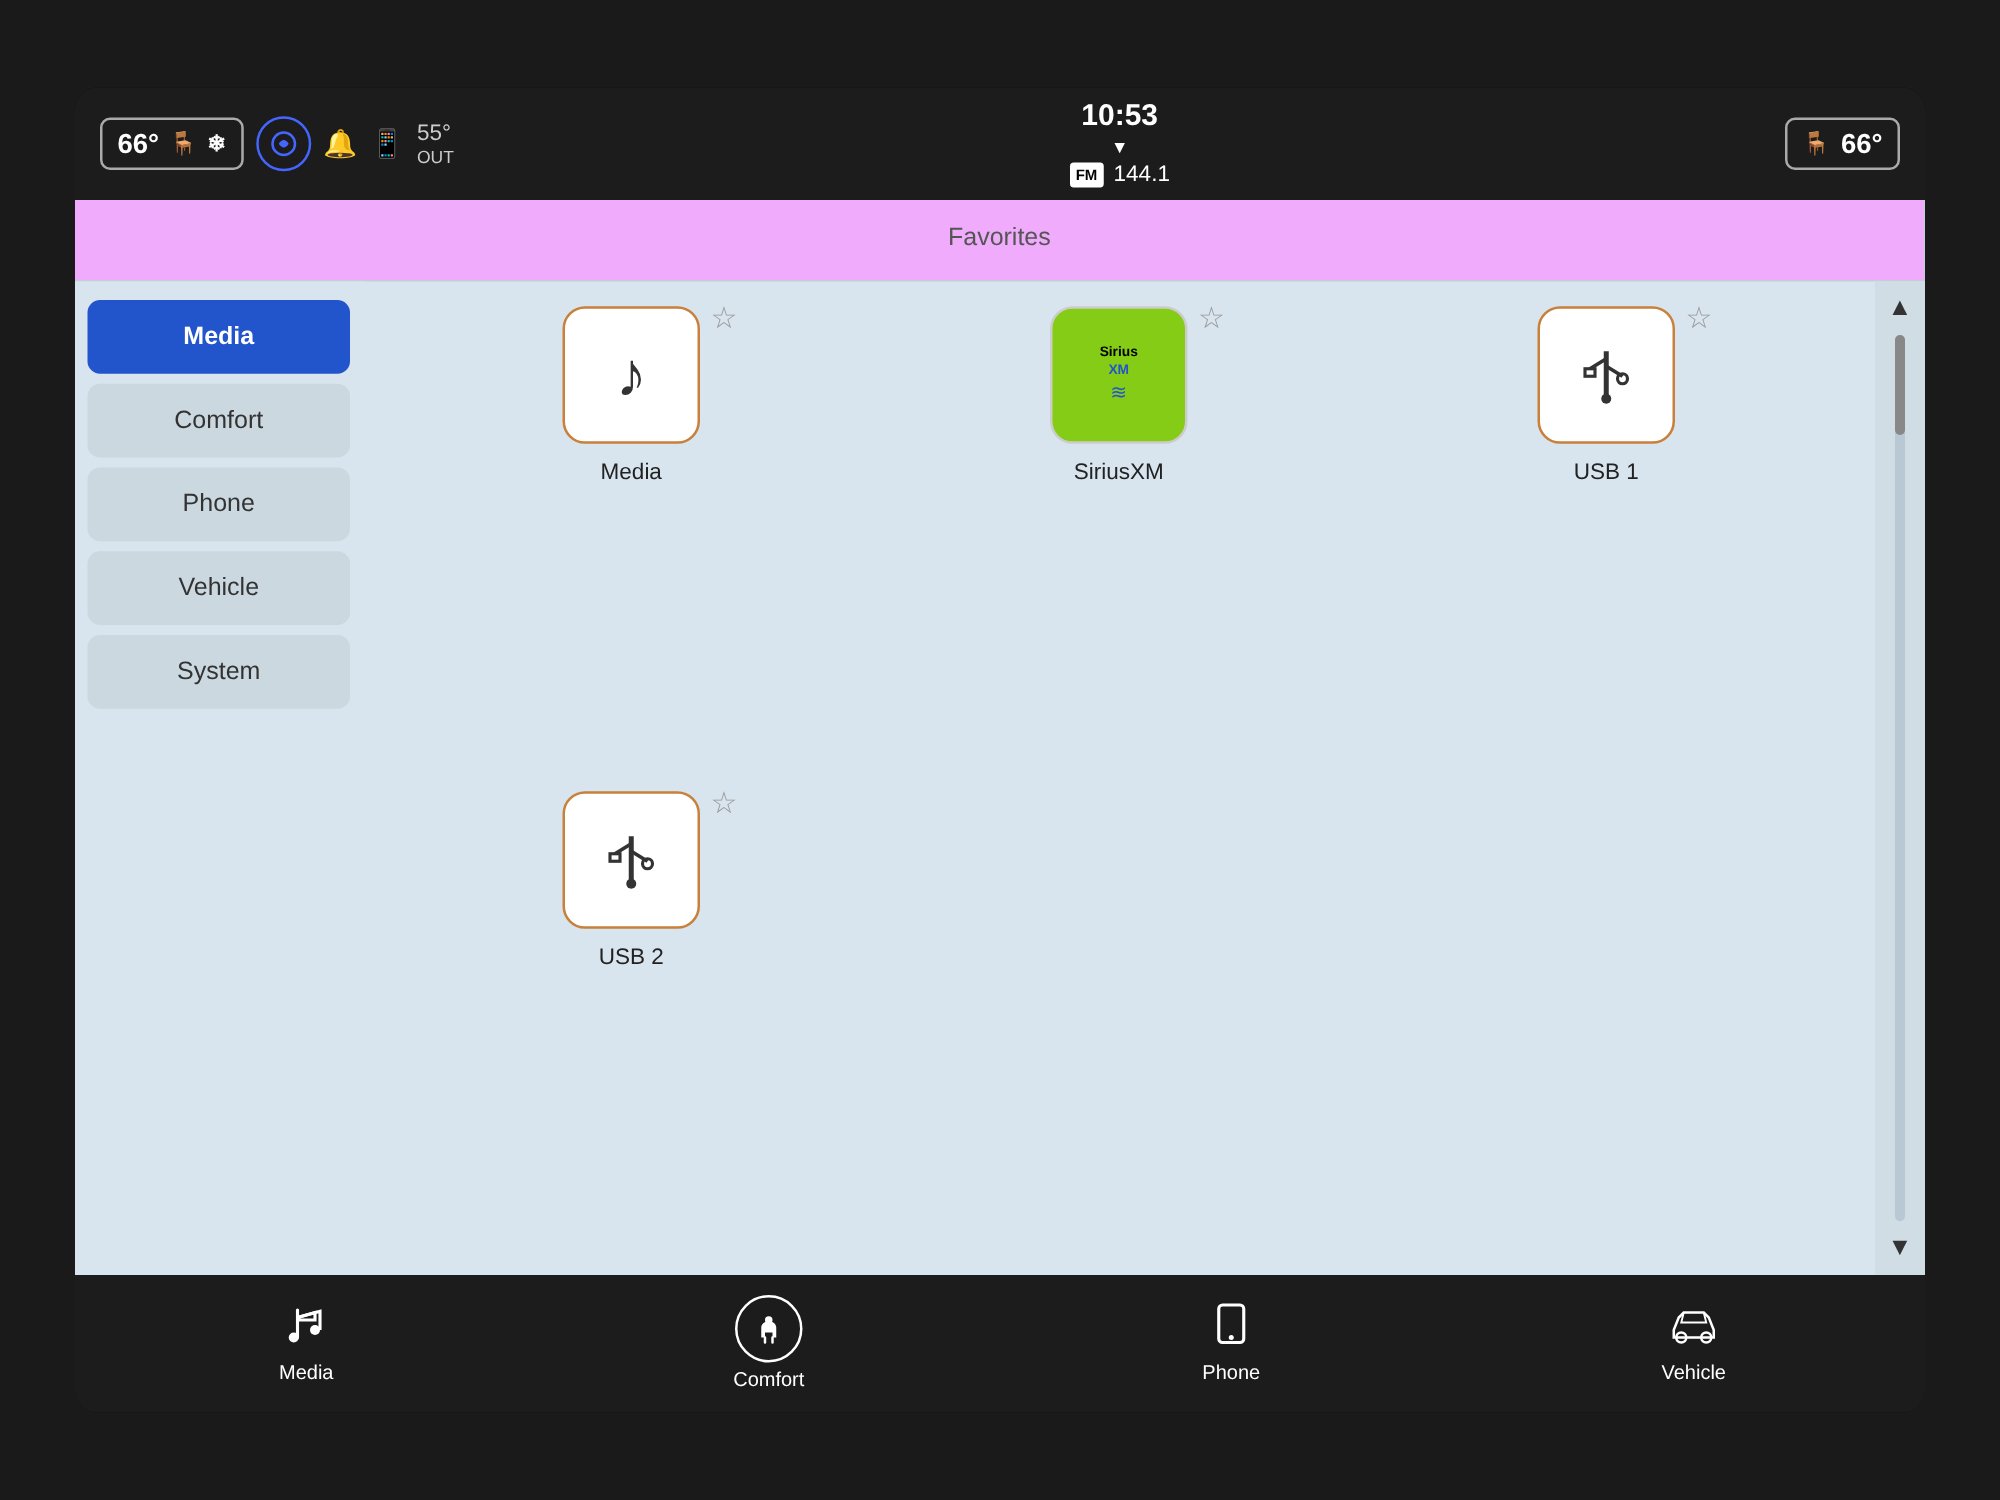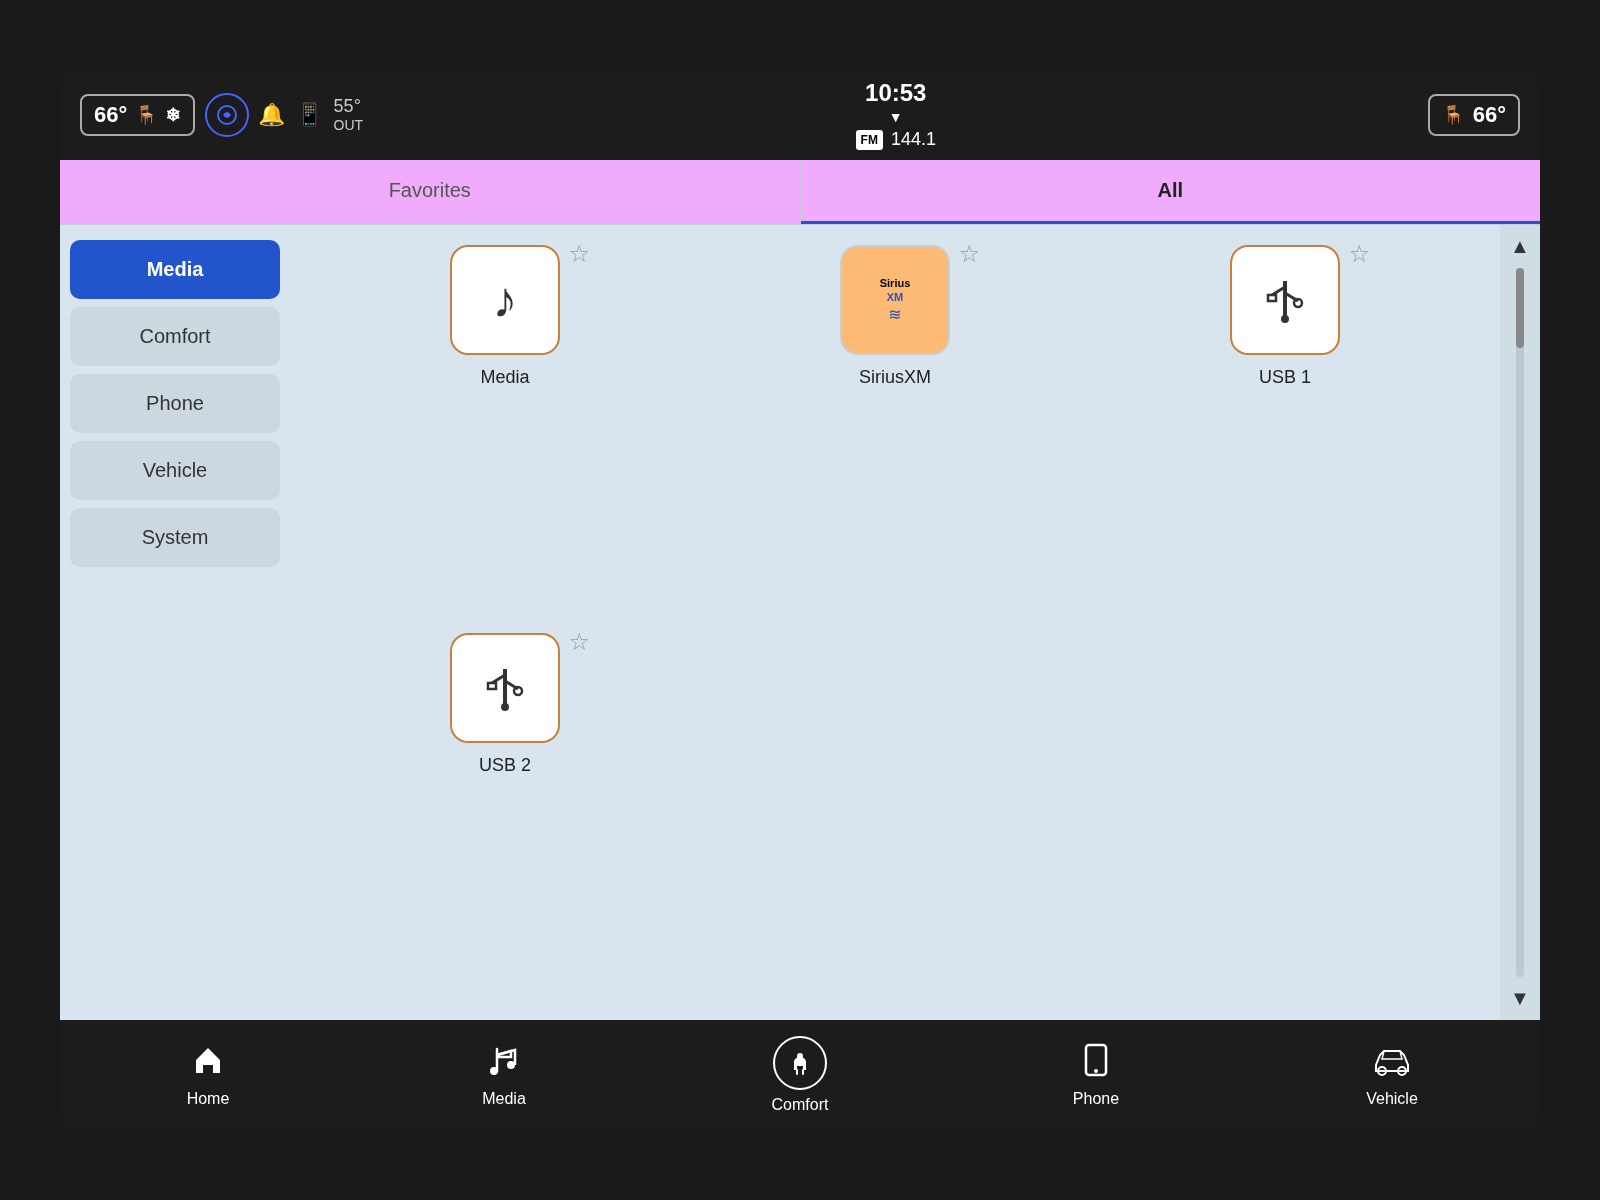--- a/index.html
+++ b/index.html
@@ -244,21 +244,21 @@
       background: #fff;
       display: flex;
       align-items: center;
       justify-content: center;
       font-size: 48px;
       position: relative;
     }
 
     .app-icon-wrapper.sirius {
       border-color: #ccc;
-      background: #fdba74;
+      background: #84cc16;
     }
 
     .sirius-inner {
       display: flex;
       flex-direction: column;
       align-items: center;
       gap: 2px;
     }
 
     .app-label {
@@ -397,23 +397,20 @@
         <span>66°</span>
       </div>
     </div>
   </div>
 
   <div class="main-content">
 
     <div class="tab-bar">
       <div class="tab">
         <span>Favorites</span>
-      </div>
-      <div class="tab active">
-        <span>All</span>
       </div>
     </div>
 
     <div class="content-row">
 
       <div class="sidebar">
         <div class="sidebar-item active">
           <span>Media</span>
         </div>
         <div class="sidebar-item">
@@ -500,28 +497,20 @@
           <div class="scroll-thumb"></div>
         </div>
         <div class="scroll-arrow">▼</div>
       </div>
 
     </div>
   </div>
 
   <div class="bottom-nav">
 
-    <div class="nav-item">
-      <div class="nav-icon">
-        <svg width="34" height="34" viewBox="0 0 34 34" fill="none">
-          <path d="M5 17L17 5L29 17V30H22V22H12V30H5V17Z" fill="white"></path>
-        </svg>
-      </div>
-      <span class="nav-label">Home</span>
-    </div>
 
     <div class="nav-item">
       <div class="nav-icon">
         <svg width="34" height="34" viewBox="0 0 34 34" fill="none">
           <path d="M10 6V28M10 14H24L24 8L10 12" stroke="white" stroke-width="2.5" stroke-linecap="round"></path>
           <circle cx="7" cy="28" r="4" fill="white"></circle>
           <circle cx="24" cy="22" r="4" fill="white"></circle>
           <path d="M10 12L28 7V22" stroke="white" stroke-width="2.5"></path>
         </svg>
       </div>

